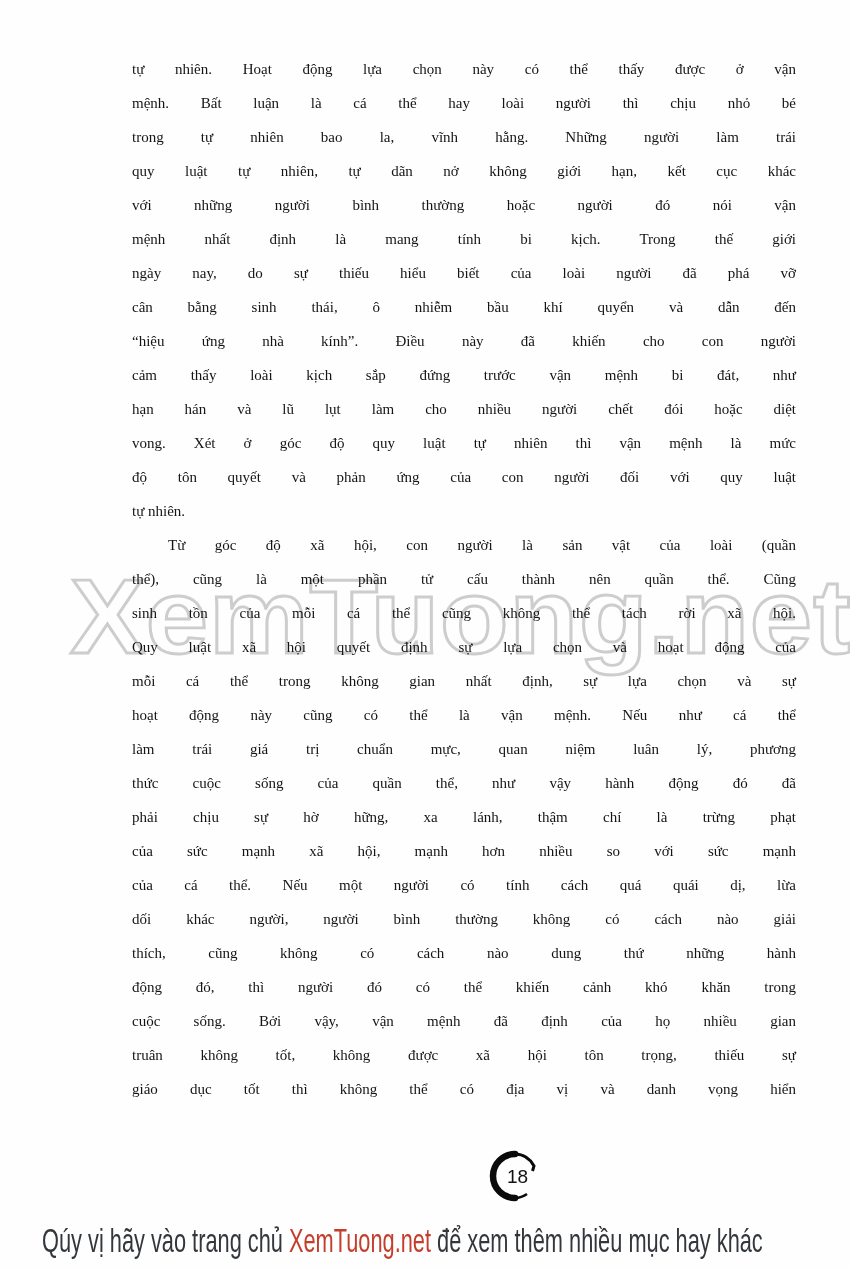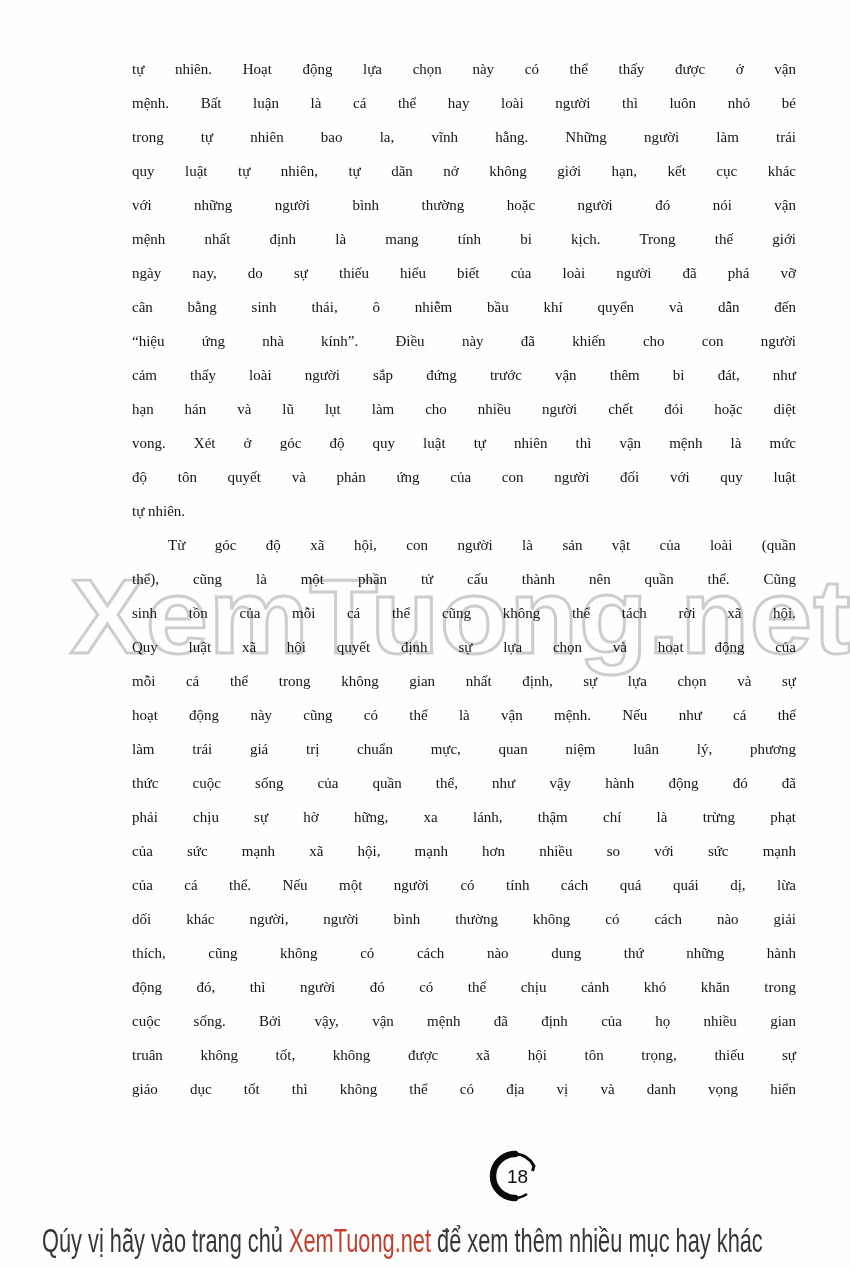--- a/index.html
+++ b/index.html
@@ -80,49 +80,49 @@
 </head>
 <body>
 
 <div class="page">
 
   <div class="watermark">XemTuong.net</div>
 
   <div class="bodytext">
     <div>
       <div class="line">tự nhiên. Hoạt động lựa chọn này có thể thấy được ở vận</div>
-      <div class="line">mệnh. Bất luận là cá thể hay loài người thì luôn nhỏ bé</div>
+      <div class="line">mệnh. Bất luận là cá thể hay loài người thì chịu nhỏ bé</div>
       <div class="line">trong tự nhiên bao la, vĩnh hằng. Những người làm trái</div>
       <div class="line">quy luật tự nhiên, tự dãn nở không giới hạn, kết cục khác</div>
       <div class="line">với những người bình thường hoặc người đó nói vận</div>
       <div class="line">mệnh nhất định là mang tính bi kịch. Trong thế giới</div>
       <div class="line">ngày nay, do sự thiếu hiểu biết của loài người đã phá vỡ</div>
       <div class="line">cân bằng sinh thái, ô nhiễm bầu khí quyển và dẫn đến</div>
       <div class="line">“hiệu ứng nhà kính”. Điều này đã khiến cho con người</div>
-      <div class="line">cảm thấy loài người sắp đứng trước vận thêm bi đát, như</div>
+      <div class="line">cảm thấy loài kịch sắp đứng trước vận mệnh bi đát, như</div>
       <div class="line">hạn hán và lũ lụt làm cho nhiều người chết đói hoặc diệt</div>
       <div class="line">vong. Xét ở góc độ quy luật tự nhiên thì vận mệnh là mức</div>
       <div class="line">độ tôn quyết và phản ứng của con người đối với quy luật</div>
       <div class="line para-end">tự nhiên.</div>
     </div>
     <div>
       <div class="line para-start">Từ góc độ xã hội, con người là sản vật của loài (quần</div>
       <div class="line">thể), cũng là một phần tử cấu thành nên quần thể. Cũng</div>
       <div class="line">sinh tồn của mỗi cá thể cũng không thể tách rời xã hội.</div>
       <div class="line">Quy luật xã hội quyết định sự lựa chọn và hoạt động của</div>
       <div class="line">mỗi cá thể trong không gian nhất định, sự lựa chọn và sự</div>
       <div class="line">hoạt động này cũng có thể là vận mệnh. Nếu như cá thể</div>
       <div class="line">làm trái giá trị chuẩn mực, quan niệm luân lý, phương</div>
       <div class="line">thức cuộc sống của quần thể, như vậy hành động đó đã</div>
       <div class="line">phải chịu sự hờ hững, xa lánh, thậm chí là trừng phạt</div>
       <div class="line">của sức mạnh xã hội, mạnh hơn nhiều so với sức mạnh</div>
       <div class="line">của cá thể. Nếu một người có tính cách quá quái dị, lừa</div>
       <div class="line">dối khác người, người bình thường không có cách nào giải</div>
       <div class="line">thích, cũng không có cách nào dung thứ những hành</div>
-      <div class="line">động đó, thì người đó có thể chịu cảnh khó khăn trong</div>
+      <div class="line">động đó, thì người đó có thể khiến cảnh khó khăn trong</div>
       <div class="line">cuộc sống. Bởi vậy, vận mệnh đã định của họ nhiều gian</div>
       <div class="line">truân không tốt, không được xã hội tôn trọng, thiếu sự</div>
       <div class="line">giáo dục tốt thì không thể có địa vị và danh vọng hiển</div>
     </div>
   </div>
 
   <div class="pagenum-wrap">
     <svg width="62" height="58" viewBox="0 0 62 58">
 
       <path d="M 30 5 A 22 22 0 0 0 30 49" fill="none" stroke="#0a0a0a" stroke-width="6.5" stroke-linecap="round"></path>

